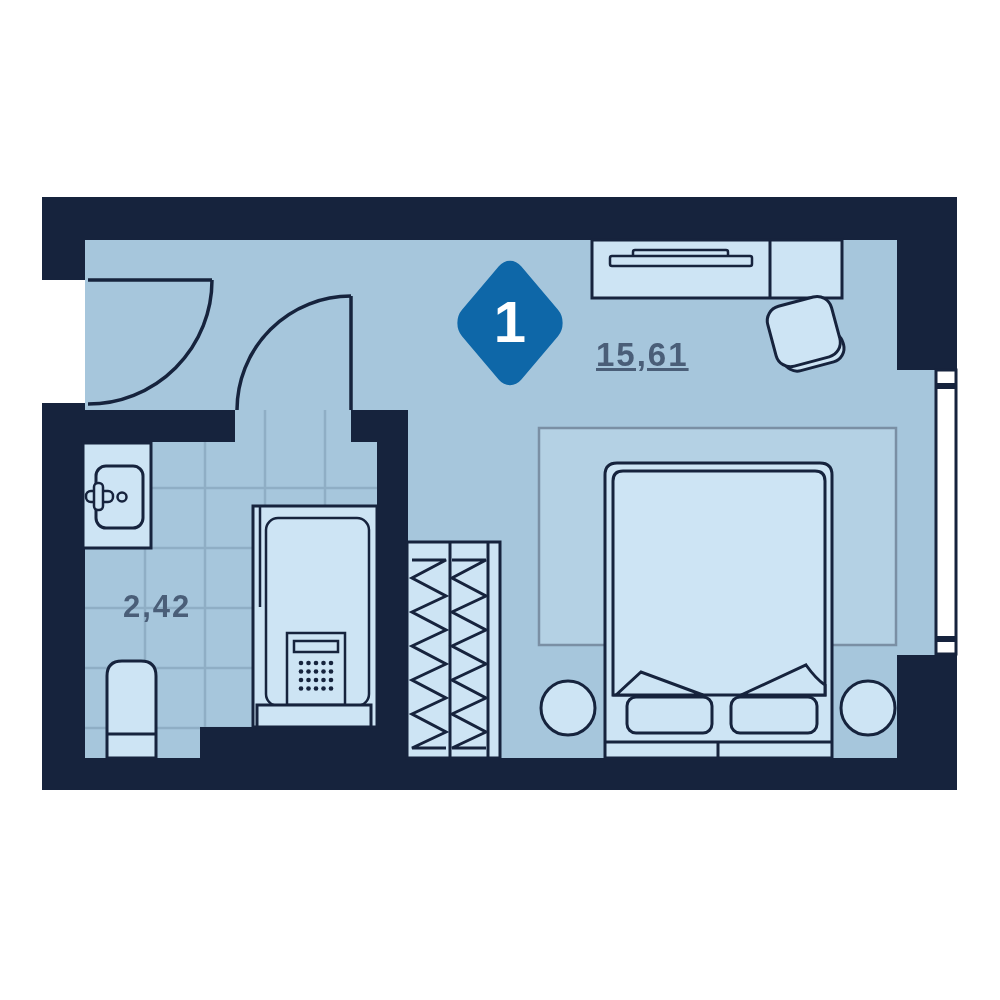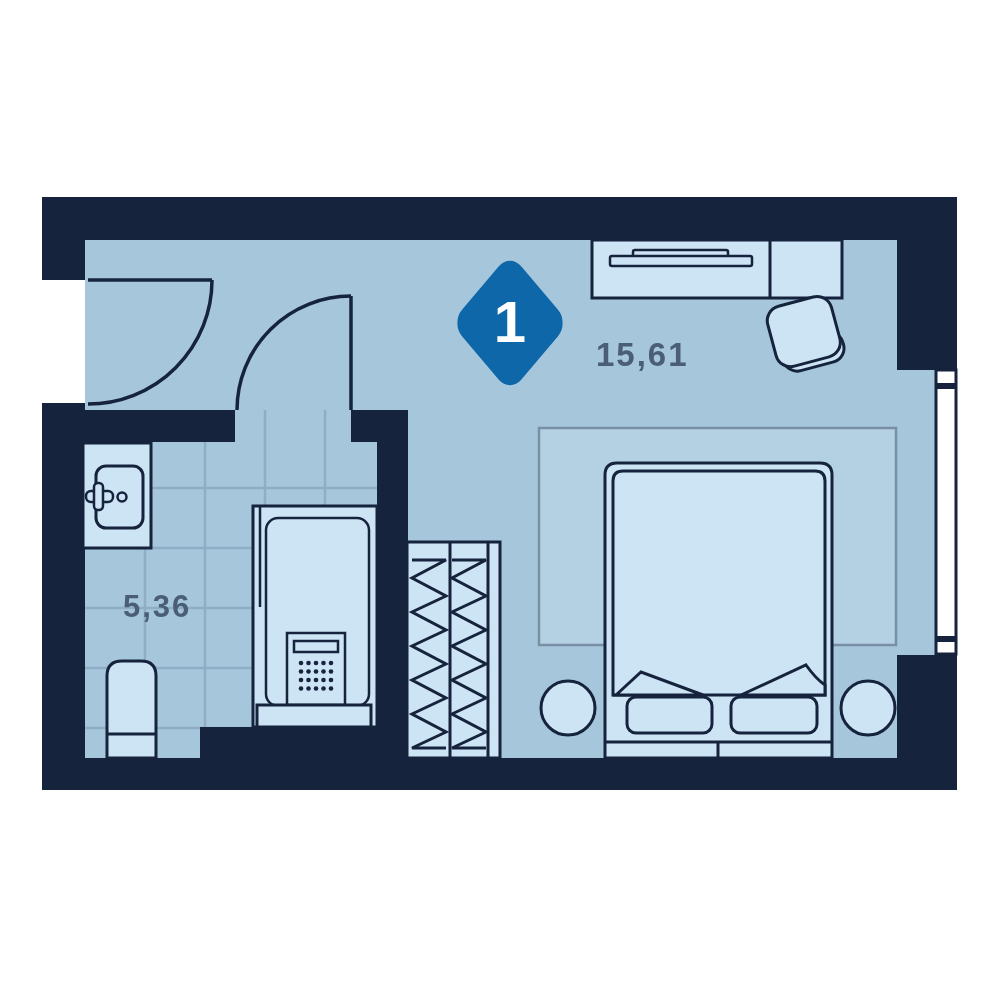--- a/index.html
+++ b/index.html
@@ -6,21 +6,21 @@
     --wall:#16233D; --floor:#A6C6DC; --tile-line:#8FAEC5; --furn:#CDE4F4;
     --rug:#B4D1E4; --rug-line:#7A8FA4; --badge:#0E67A8; --ink:#16233E;
     --muted:#4A5E78; --pane:#FFFFFF; --bg:#FFFFFF;
   }
   html,body{margin:0;padding:0;}
   body{background:var(--bg);font-family:"Liberation Sans",sans-serif;}
   .canvas{position:relative;width:1000px;height:1000px;background:var(--bg);overflow:hidden;}
   .plan-svg{position:absolute;left:0;top:0;}
   .label{position:absolute;font-weight:bold;white-space:nowrap;}
   .label-total{left:425px;top:396px;font-size:47px;letter-spacing:2px;color:var(--ink);}
-  .label-bedroom{left:596px;top:336px;font-size:33px;letter-spacing:2px;color:var(--muted);}
+  .label-bedroom{left:596px;top:336px;font-size:33px;letter-spacing:2px;color:var(--muted);text-decoration:underline;}
   .label-bathroom{left:123px;top:589px;font-size:31px;letter-spacing:2px;color:var(--muted);}
   .badge-diamond{position:absolute;left:510px;top:323px;width:90px;height:90px;
     background:var(--badge);border-radius:17px;
     transform:translate(-50%,-50%) scale(0.93,1.1) rotate(45deg);}
   .badge-label{position:absolute;left:510px;top:321px;transform:translate(-50%,-50%);
     color:#fff;font-size:58px;font-weight:bold;}
 </style>
 </head>
 <body>
 
@@ -153,15 +153,15 @@
     <g transform="translate(806,332) rotate(-15)" fill="var(--furn)" stroke="var(--wall)" stroke-width="3">
       <rect x="-29" y="6" width="62" height="30" rx="14"></rect>
       <rect x="-35" y="-32" width="66" height="62" rx="15"></rect>
     </g>
   </svg>
 
   <div class="badge-diamond"></div>
   <div class="badge-label">1</div>
 
   <div class="label label-bedroom">15,61</div>
-  <div class="label label-bathroom">5,36</div>
+  <div class="label label-bathroom">2,42</div>
 
 </div>
 
 </body></html>

